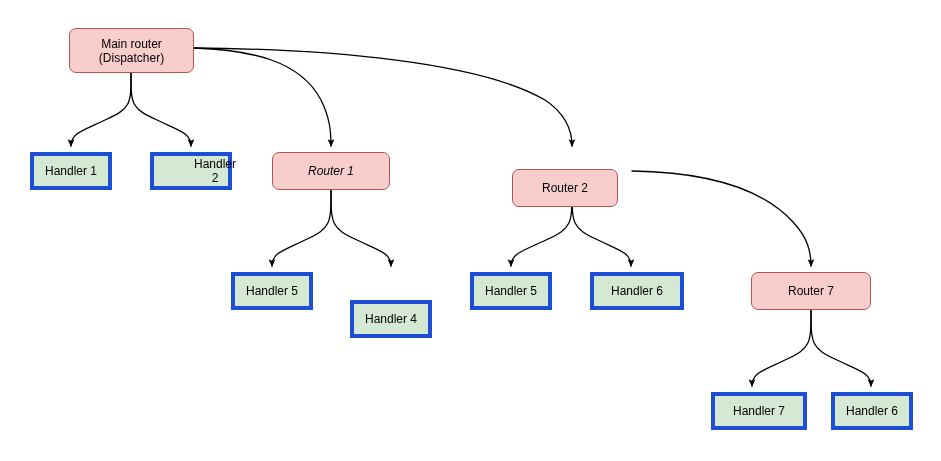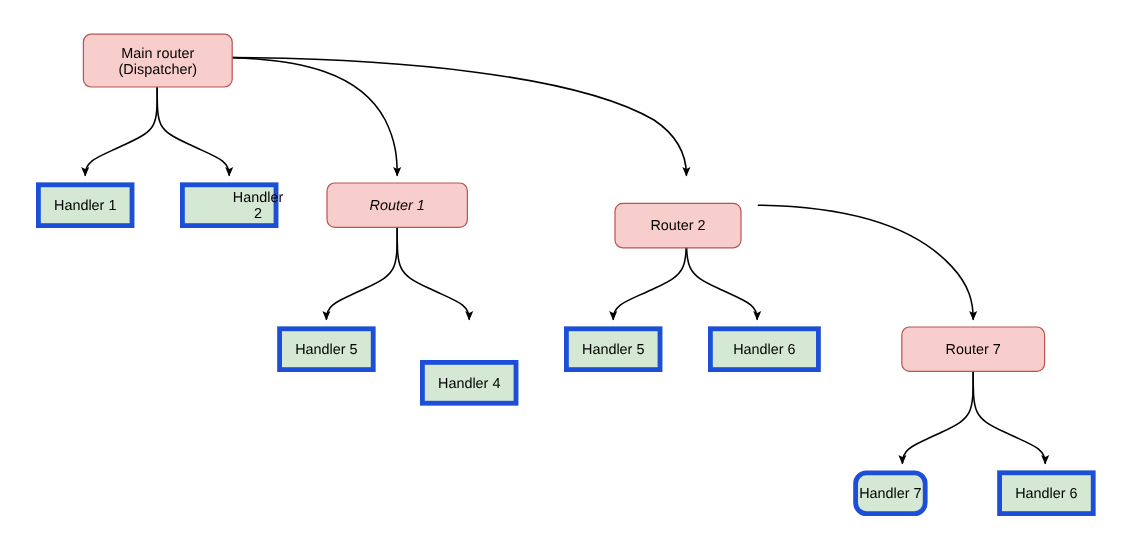--- a/index.html
+++ b/index.html
@@ -85,17 +85,17 @@
 (Dispatcher)</span></div>
       <div class="node node-handler" style="left: 30px; top: 152px; width: 82px; height: 38px;"><span class="node-label">Handler 1</span></div>
       <div class="node node-handler" style="left: 150px; top: 152px; width: 82px; height: 38px; padding-left: 48px;"><span class="node-label">Handler 2</span></div>
       <div class="node node-router" style="left: 272px; top: 152px; width: 118px; height: 38px; font-style: italic;"><span class="node-label">Router 1</span></div>
       <div class="node node-router" style="left: 512px; top: 152px; width: 106px; height: 38px; margin-top: 17px;"><span class="node-label">Router 2</span></div>
       <div class="node node-handler" style="left: 231px; top: 272px; width: 82px; height: 38px;"><span class="node-label">Handler 5</span></div>
       <div class="node node-handler" style="left: 350px; top: 272px; width: 82px; height: 38px; margin-top: 28px;"><span class="node-label">Handler 4</span></div>
       <div class="node node-handler" style="left: 470px; top: 272px; width: 82px; height: 38px;"><span class="node-label">Handler 5</span></div>
       <div class="node node-handler" style="left: 590px; top: 272px; width: 94px; height: 38px;"><span class="node-label">Handler 6</span></div>
       <div class="node node-router" style="left: 751px; top: 272px; width: 120px; height: 38px;"><span class="node-label">Router 7</span></div>
-      <div class="node node-handler" style="left: 711px; top: 392px; width: 62px; height: 38px; border-radius: 11px;"><span class="node-label">Handler 7</span></div>
+      <div class="node node-handler" style="left: 711px; top: 392px; width: 96px; height: 38px;"><span class="node-label">Handler 7</span></div>
       <div class="node node-handler" style="left: 831px; top: 392px; width: 82px; height: 38px;"><span class="node-label">Handler 6</span></div>
     </div>
 
 </div>
 
 </body></html>

